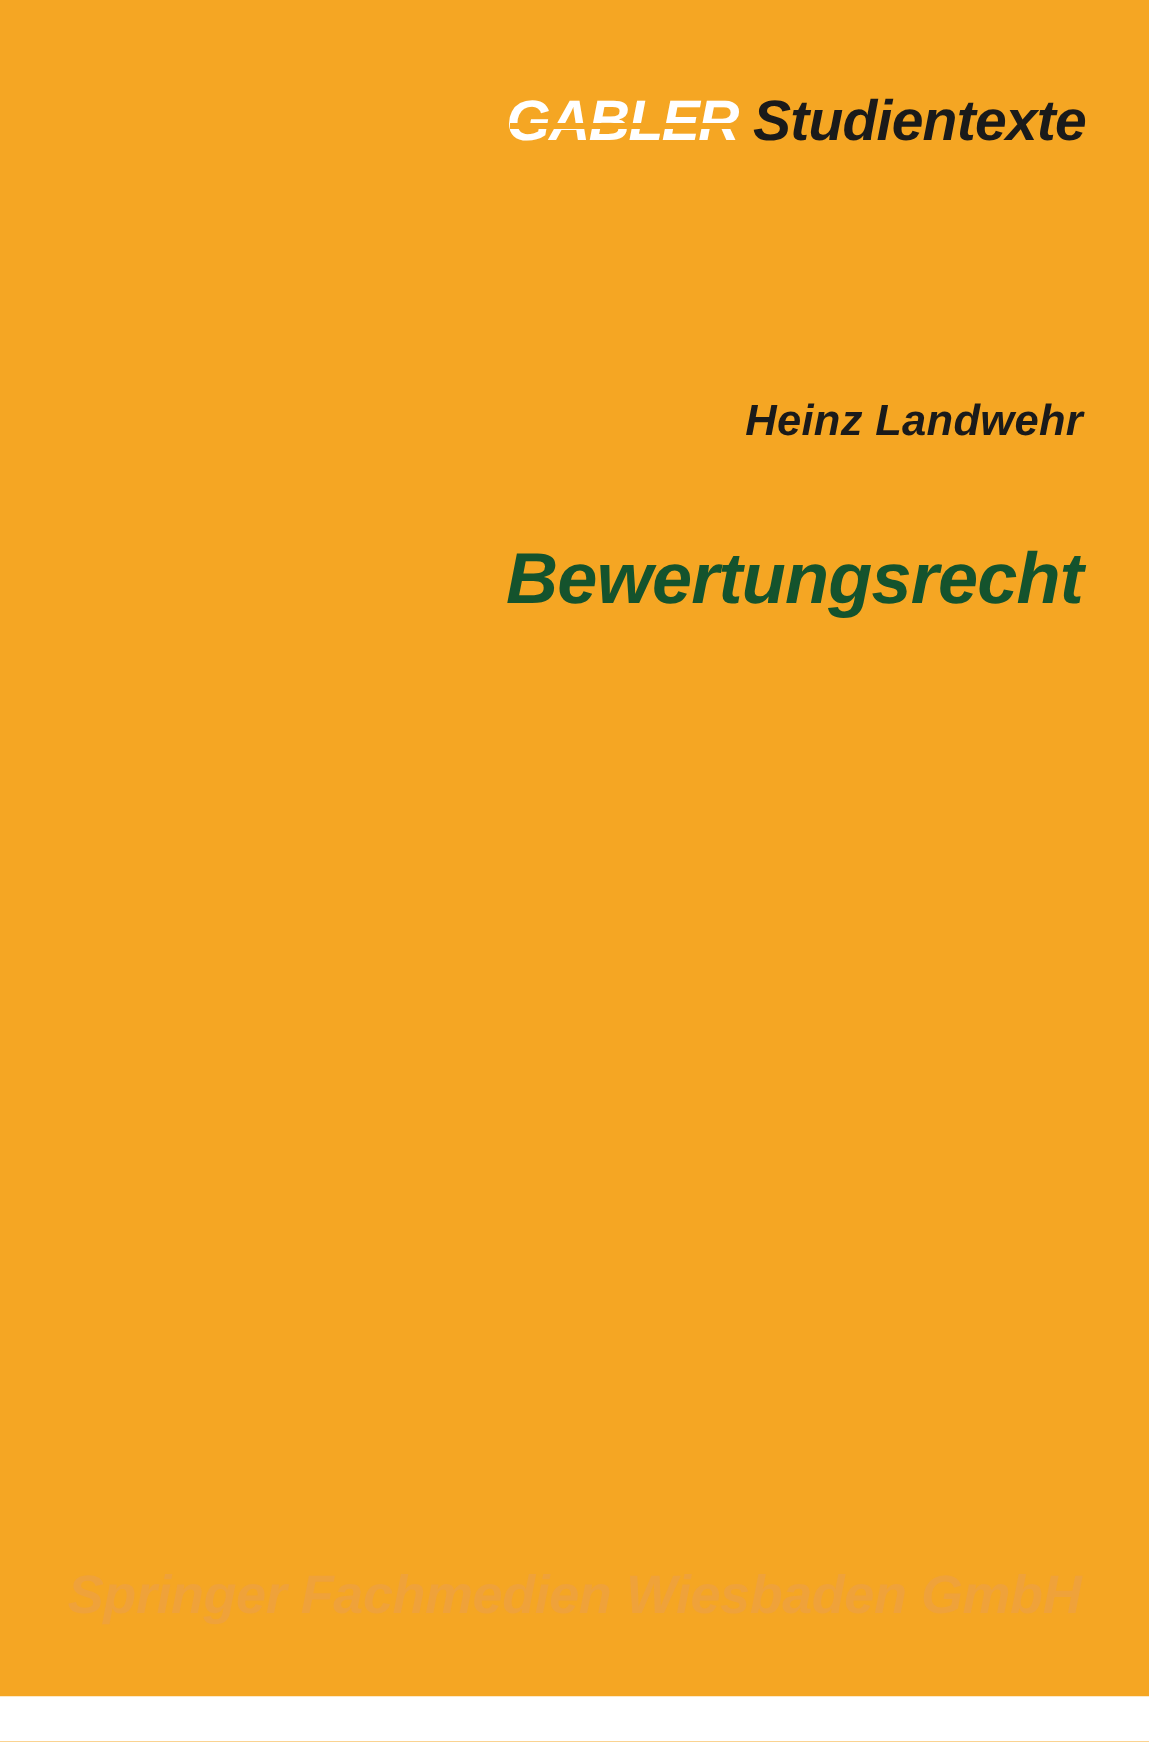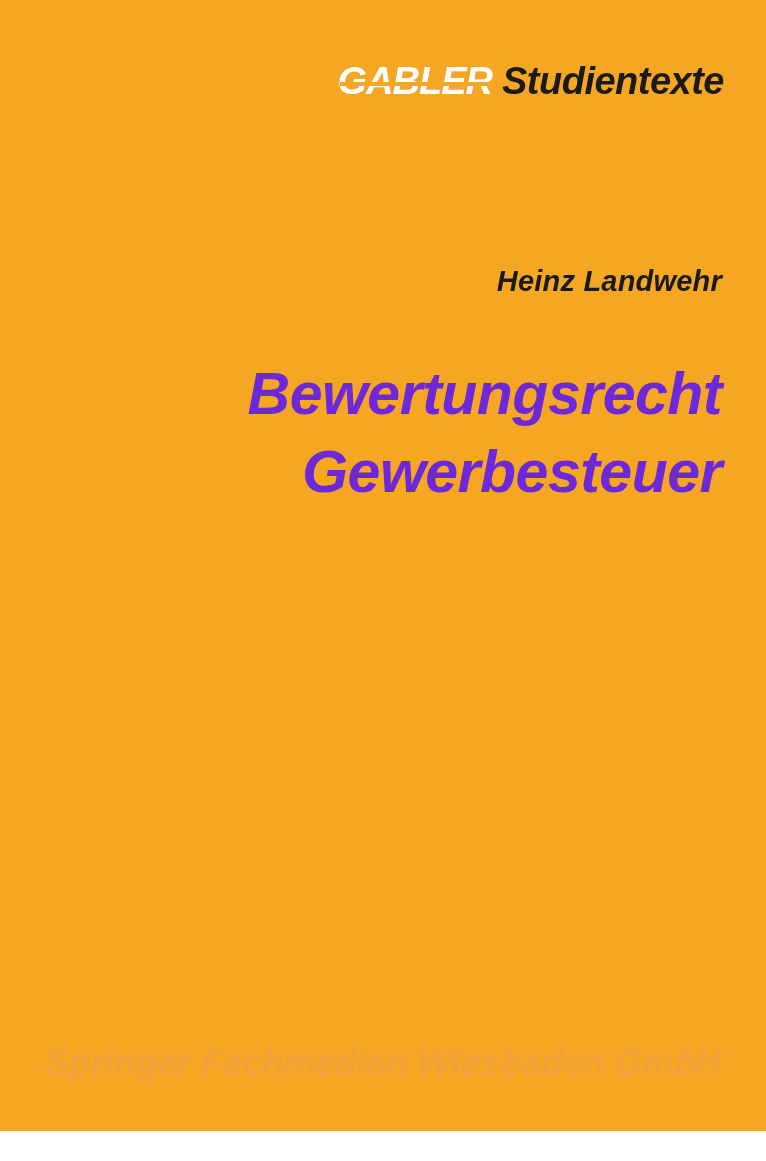--- a/index.html
+++ b/index.html
@@ -64,23 +64,23 @@
     margin-left: 46px;
   }
   
   .title-block {
     position: absolute;
     top: 355px;
     right: 44px;
     text-align: right;
   }
   .title-line {
-    font-size: 59px;
+    font-size: 48px;
     font-weight: bold;
-    color: #6d28d9;
+    color: #14532d;
     line-height: 1.33;
     letter-spacing: -0.5px;
     white-space: nowrap;
   }
   
   .bwa {
     position: absolute;
     left: 0;
     right: 0;
     top: 735px;
@@ -116,19 +116,18 @@
       <span>GABLER</span>
       <span class="strike"></span>
     </span>
     <span class="series-name">Studientexte</span>
   </div>
 
   <div class="author">Heinz Landwehr</div>
 
   <div class="title-block">
     <div class="title-line">Bewertungsrecht</div>
-    <div class="title-line">Gewerbesteuer</div>
   </div>
 
 
   <div class="publisher">Springer Fachmedien Wiesbaden GmbH</div>
 
 </div>
 
 </body></html>

